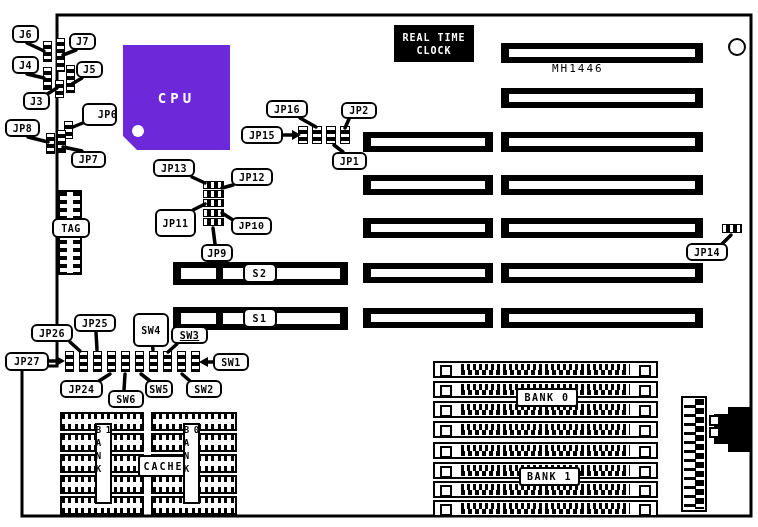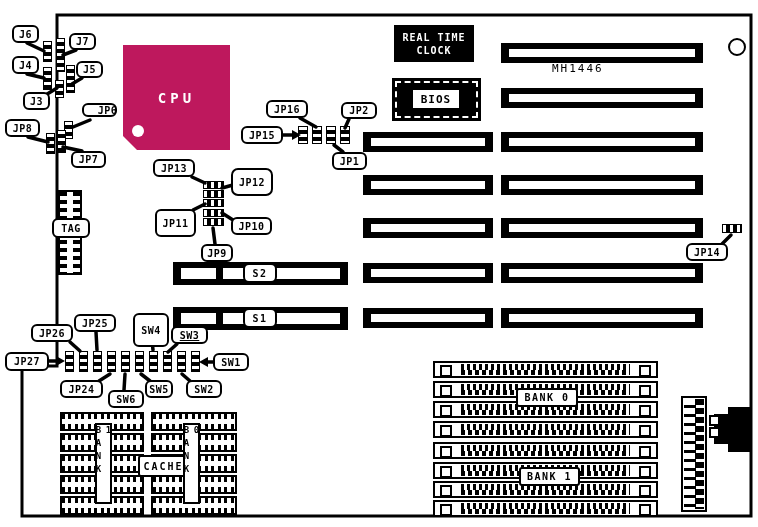--- a/index.html
+++ b/index.html
@@ -36,21 +36,21 @@
       background-size:7px 100%,7px 100%;background-position:0 0,100% 0;background-repeat:no-repeat;}
   .simm{position:absolute;border:2px solid #000;background:#fff;z-index:1;box-sizing:border-box;}
   .simm .teeth{position:absolute;left:26px;right:26px;top:1px;bottom:1px;
       background-image:repeating-linear-gradient(90deg,#000 0 3px,transparent 3px 6px),
                        repeating-linear-gradient(90deg,#000 0 4px,transparent 4px 7px);
       background-size:100% 6px,100% 5px;background-position:0 0,0 100%;background-repeat:no-repeat;}
   .simm .latchL,.simm .latchR{position:absolute;top:2px;width:8px;height:8px;border:2px solid #000;background:#fff;}
   .simm .latchL{left:5px;}
   .simm .latchR{right:5px;}
 
-  #cpu{position:absolute;left:123px;top:45px;width:107px;height:105px;background:#be185d;z-index:2;
+  #cpu{position:absolute;left:123px;top:45px;width:107px;height:105px;background:#6d28d9;z-index:2;
        display:flex;align-items:center;justify-content:center;color:#fff;
        font:bold 14px "DejaVu Sans Mono",monospace;letter-spacing:4px;
        clip-path:polygon(0 0,100% 0,100% 100%,14px 100%,0 calc(100% - 14px));}
   #cpu .dot{position:absolute;left:9px;top:80px;width:12px;height:12px;border-radius:50%;background:#fff;}
   #rtc{position:absolute;left:394px;top:25px;width:80px;height:37px;background:#000;z-index:2;
        display:flex;align-items:center;justify-content:center;text-align:center;color:#fff;
        font:bold 10px "DejaVu Sans Mono",monospace;letter-spacing:1px;line-height:13px;padding:2px;box-sizing:border-box;}
   #bios-chip{position:absolute;left:392px;top:78px;width:89px;height:43px;background:#000;z-index:2;}
   #bios-chip .dash{position:absolute;inset:3px;border:2px dashed #fff;}
   #bios-label{position:absolute;left:21px;top:12px;width:46px;height:18px;background:#fff;
@@ -79,24 +79,20 @@
 
   <div id="cpu">
     <span>CPU</span>
     <span class="dot"></span>
   </div>
 
   <div id="rtc">
     <span>REAL TIME CLOCK</span>
   </div>
 
-  <div id="bios-chip">
-    <div class="dash"></div>
-    <div id="bios-label">BIOS</div>
-  </div>
 
   <div id="model">MH1446</div>
 
   <div class="dipv" id="tag-chip"></div>
 
   <div id="pwr">
     <div class="pl"></div>
     <div class="pr"></div>
   </div>
 
@@ -144,31 +140,31 @@
       <line x1="190" y1="381" x2="182" y2="374" stroke="#000" stroke-width="3.5" stroke-linecap="round"></line>
       <polygon points="292,130 301,135 292,140" fill="#000"></polygon>
       <polygon points="56,356 65,361 56,366" fill="#000"></polygon>
       <polygon points="208,357 199,362 208,367" fill="#000"></polygon>
     </svg>
 <div class="co" style="left: 12px; top: 25px; width: 27px; height: 18px;">J6</div>
     <div class="co" style="left: 69px; top: 33px; width: 27px; height: 17px;">J7</div>
     <div class="co" style="left: 12px; top: 56px; width: 27px; height: 18px;">J4</div>
     <div class="co" style="left: 76px; top: 61px; width: 27px; height: 17px;">J5</div>
     <div class="co" style="left: 23px; top: 92px; width: 27px; height: 18px;">J3</div>
-    <div class="co" style="left: 82px; top: 103px; width: 35px; height: 14px; padding-left: 16px;">JP6</div>
+    <div class="co" style="left: 82px; top: 103px; width: 35px; height: 23px; padding-left: 16px;">JP6</div>
     <div class="co" style="left: 5px; top: 119px; width: 35px; height: 18px;">JP8</div>
     <div class="co" style="left: 71px; top: 151px; width: 35px; height: 17px;">JP7</div>
     <div class="co" style="left: 266px; top: 100px; width: 42px; height: 18px;">JP16</div>
     <div class="co" style="left: 341px; top: 102px; width: 36px; height: 17px;">JP2</div>
     <div class="co" style="left: 241px; top: 126px; width: 42px; height: 18px;">JP15</div>
     <div class="co" style="left: 332px; top: 152px; width: 35px; height: 18px;">JP1</div>
     <div class="co" style="left: 153px; top: 159px; width: 42px; height: 18px;">JP13</div>
-    <div class="co" style="left: 231px; top: 168px; width: 42px; height: 28px; border-radius: 7px;">JP12</div>
+    <div class="co" style="left: 231px; top: 168px; width: 42px; height: 18px;">JP12</div>
     <div class="co" style="left: 155px; top: 209px; width: 41px; height: 28px;">JP11</div>
-    <div class="co" style="left: 231px; top: 217px; width: 41px; height: 18px;">JP10</div>
+    <div class="co" style="left: 231px; top: 217px; width: 41px; height: 18px; font-family: Liberation Mono, monospace;">JP10</div>
     <div class="co" style="left: 201px; top: 244px; width: 32px; height: 18px;">JP9</div>
     <div class="co" style="left: 52px; top: 218px; width: 38px; height: 20px;">TAG</div>
     <div class="co" style="left: 686px; top: 243px; width: 42px; height: 18px;">JP14</div>
     <div class="co" style="left: 31px; top: 324px; width: 42px; height: 18px;">JP26</div>
     <div class="co" style="left: 74px; top: 314px; width: 42px; height: 18px;">JP25</div>
     <div class="co" style="left: 133px; top: 313px; width: 36px; height: 34px;">SW4</div>
     <div class="co" style="left: 171px; top: 326px; width: 37px; height: 18px; text-decoration: underline;">SW3</div>
     <div class="co" style="left: 5px; top: 352px; width: 44px; height: 19px;">JP27</div>
     <div class="co" style="left: 213px; top: 353px; width: 36px; height: 18px;">SW1</div>
     <div class="co" style="left: 60px; top: 380px; width: 43px; height: 18px;">JP24</div>

